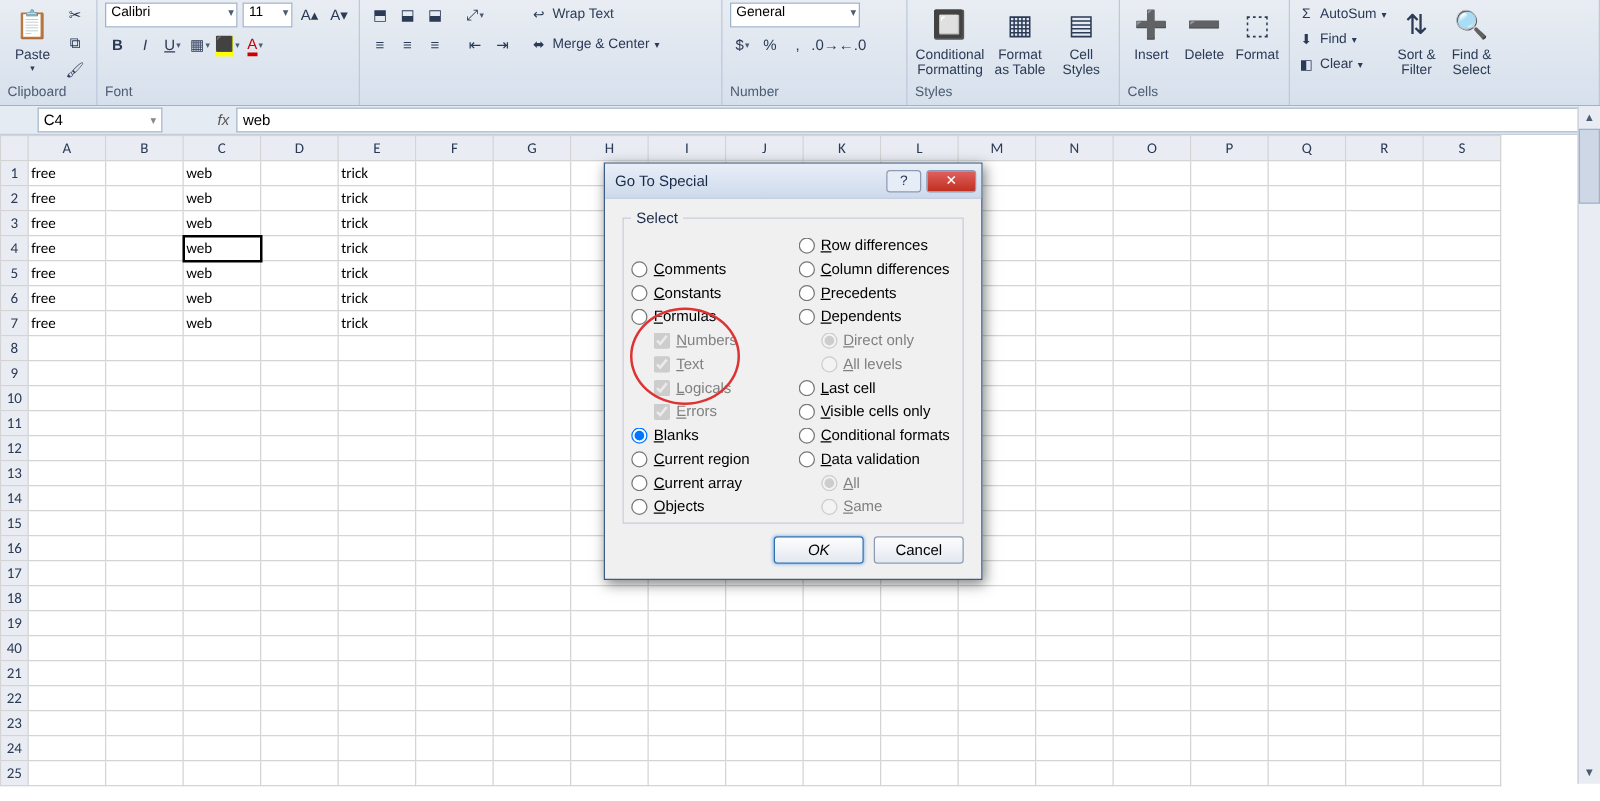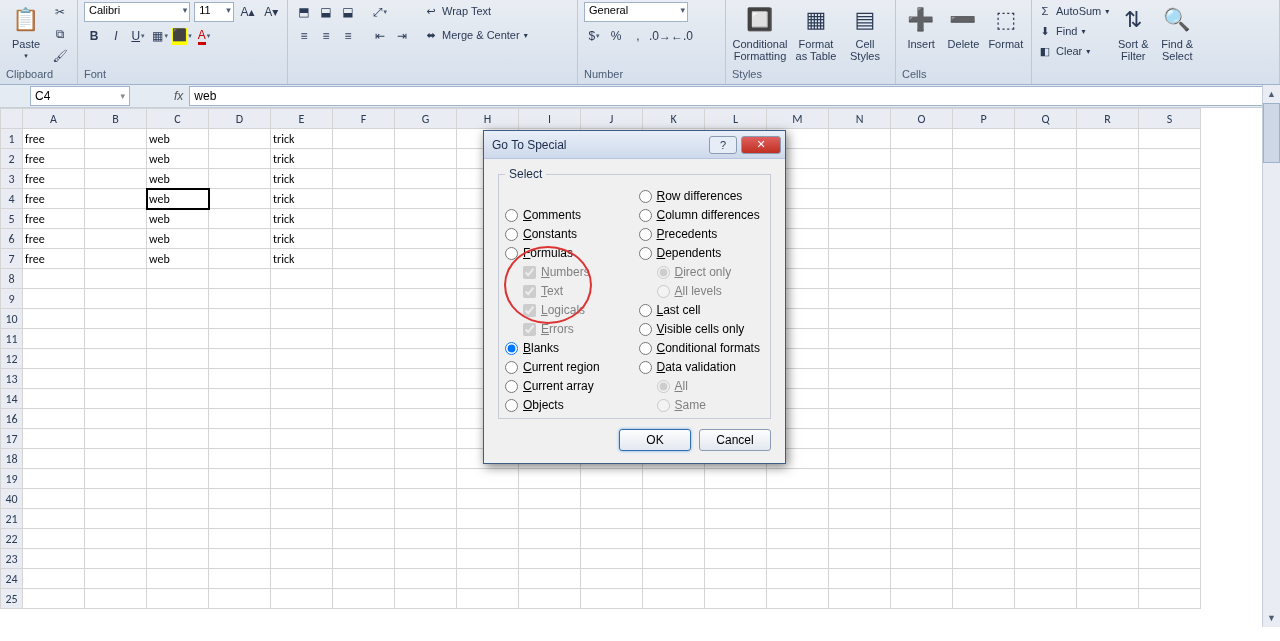--- a/index.html
+++ b/index.html
@@ -56,21 +56,21 @@
   fieldset.sel { border:1px solid #c7cdd8; padding: 8px 6px 6px; }
   fieldset.sel legend { font-size:12px; color:#1a2b4a; padding:0 4px;}
   .two-col { display:flex; gap:8px;align-items:flex-end;}
   .two-col .c { flex:1; display:flex; flex-direction:column; gap:5px;}
   label.opt { display:flex; align-items:center; gap:5px; font-size:12px; color:#000;}
   label.opt.disabled { color:#808080;}
   label.opt input { margin:0;}
   .sub { margin-left: 18px;}
   .dlg-btns { display:flex; justify-content: flex-end; gap:8px; margin-top:10px;}
   .dlg-btns button { width: 72px; height: 22px; border: 1px solid #8c9bb3; border-radius:3px; background:linear-gradient(#fdfdfd,#e3e8f0); font-size:12px;}
-  .dlg-btns button.primary{border:1px solid #2f6fb0; box-shadow:0 0 3px #6aa8e8;}
+  .dlg-btns button.primary{border:1px solid #2f6fb0; box-shadow:0 0 3px #6aa8e8;font-style:italic;}
   .ring { position:absolute; left:504px; top:246px; width:88px; height:78px; border:2px solid #d33; border-radius:50%; pointer-events:none;}
   u.acc{text-decoration: underline;}
 </style>
 </head>
 <body>
 
 <div class="ribbon">
 
   <div class="group" style="width:78px">
     <div class="group-body">
@@ -574,20 +574,42 @@
           <td class=""></td>
           <td class=""></td>
           <td class=""></td>
           <td class=""></td>
           <td class=""></td>
           <td class=""></td>
           <td class=""></td>
           <td class=""></td>
         </tr>
         <tr>
+          <th class="rowh ">15</th>
+          <td class=""></td>
+          <td class=""></td>
+          <td class=""></td>
+          <td class=""></td>
+          <td class=""></td>
+          <td class=""></td>
+          <td class=""></td>
+          <td class=""></td>
+          <td class=""></td>
+          <td class=""></td>
+          <td class=""></td>
+          <td class=""></td>
+          <td class=""></td>
+          <td class=""></td>
+          <td class=""></td>
+          <td class=""></td>
+          <td class=""></td>
+          <td class=""></td>
+          <td class=""></td>
+        </tr>
+        <tr>
           <th class="rowh ">16</th>
           <td class=""></td>
           <td class=""></td>
           <td class=""></td>
           <td class=""></td>
           <td class=""></td>
           <td class=""></td>
           <td class=""></td>
           <td class=""></td>
           <td class=""></td>

